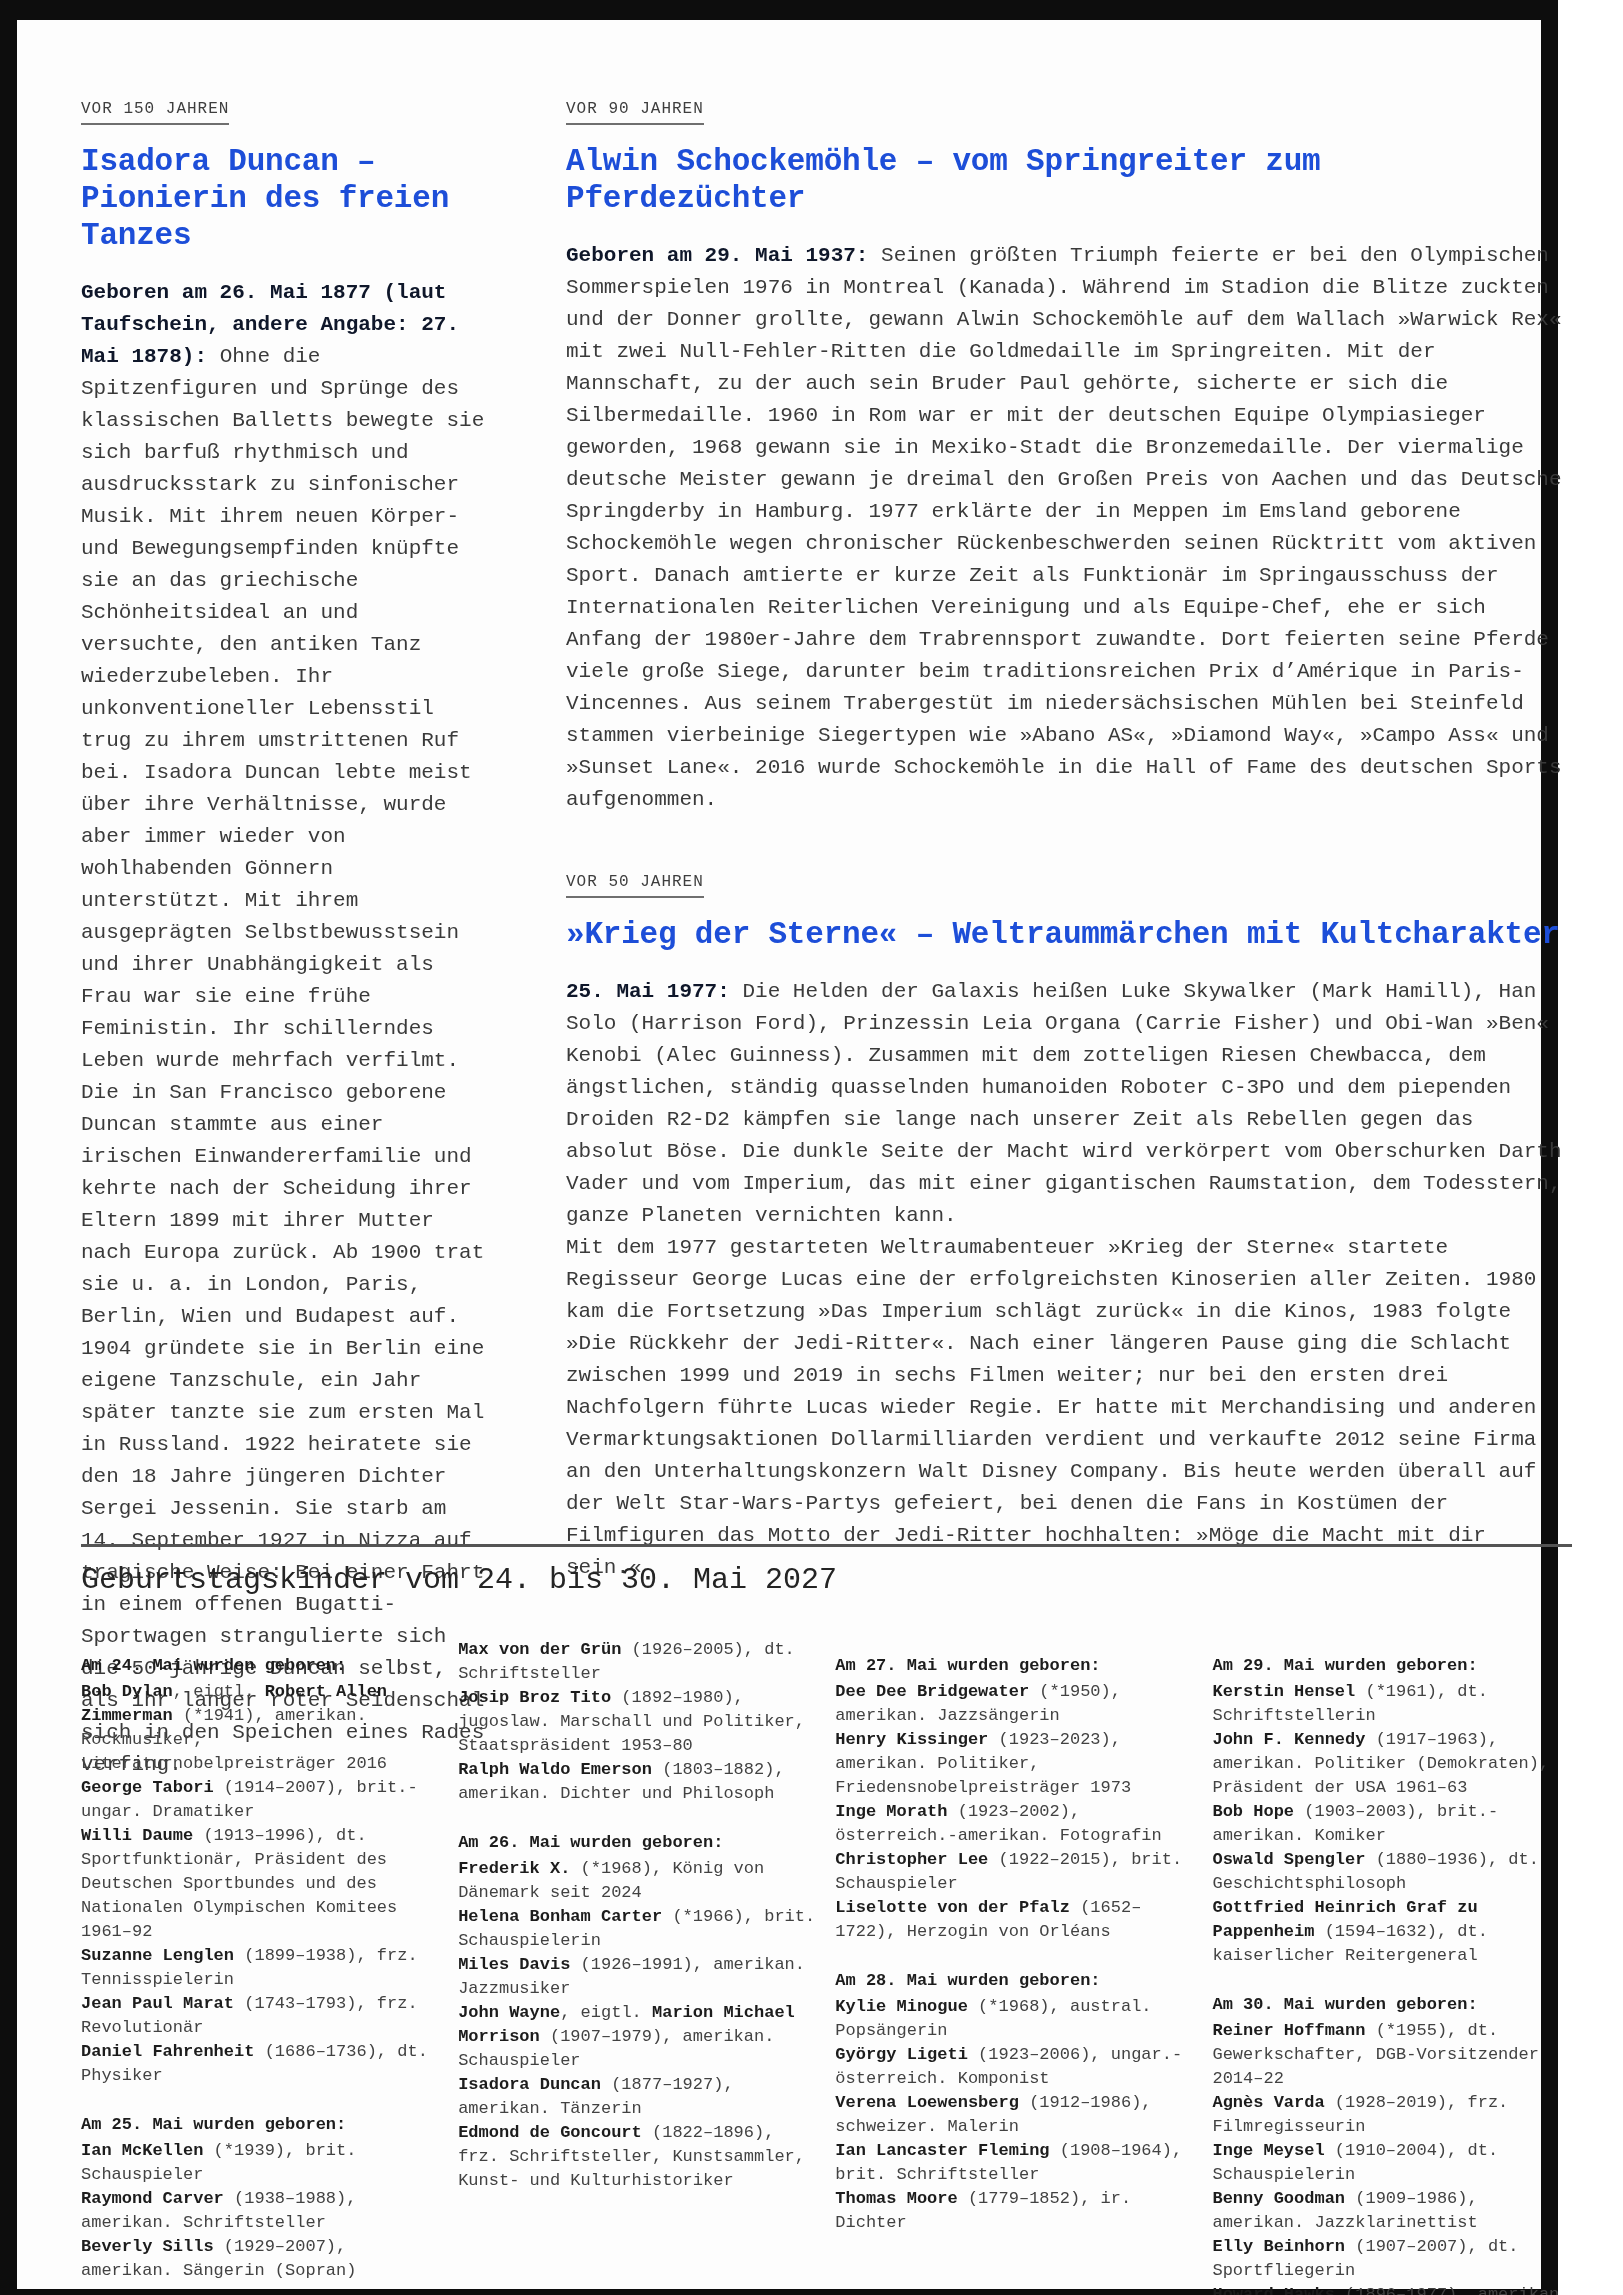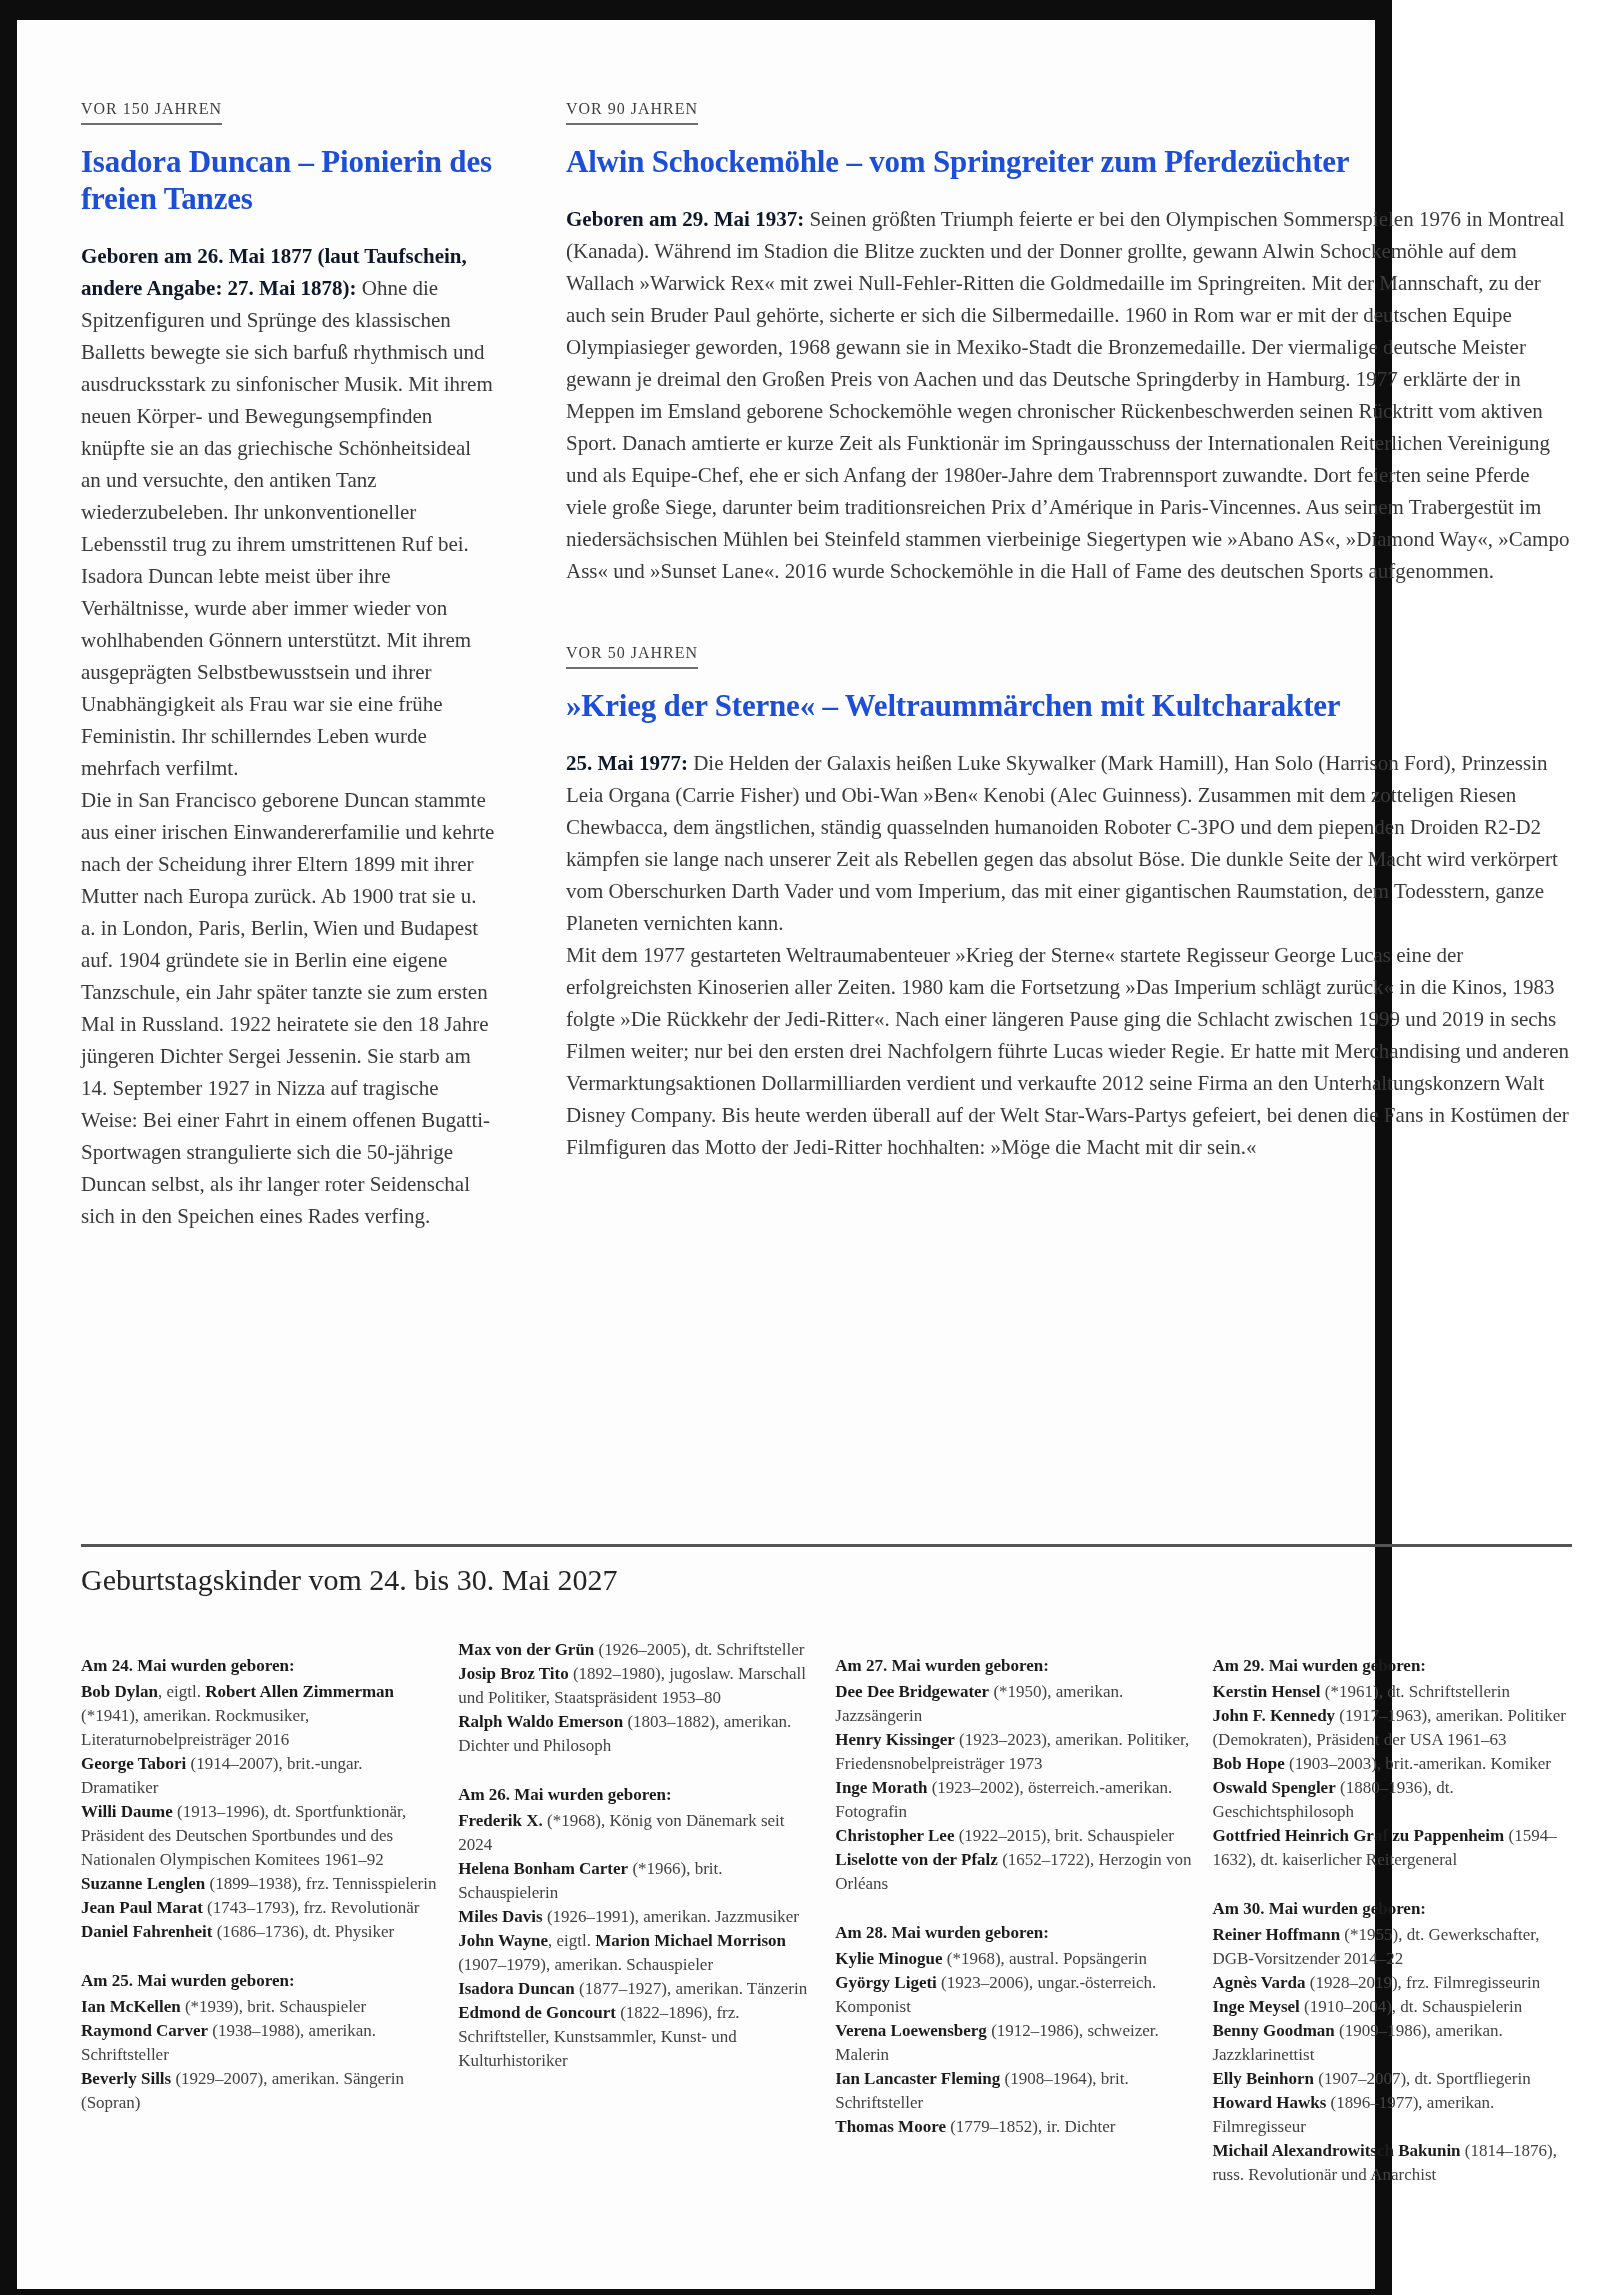--- a/index.html
+++ b/index.html
@@ -1,21 +1,21 @@
 <!DOCTYPE html>
 <html lang="de" style="font-size:10.8px"><head>
 <meta charset="utf-8">
 <style>
   html,body{margin:0;padding:0;background:#ffffff;}
   .page{
-    position:relative;width:1392px;height:2295px;box-sizing:border-box;
+    position:relative;width:1558px;height:2295px;box-sizing:border-box;
     background:#fdfdfd;
     border-top:20px solid #0d0d0d;border-left:17.6px solid #0d0d0d;
     border-right:17.6px solid #0d0d0d;border-bottom:6.8px solid #0d0d0d;
-    font-family:Liberation Serif, serif;color:#3a3a3a;
+    font-family:Liberation Mono, monospace;color:#3a3a3a;
   }
   .inner{position:absolute;left:0;top:0;right:0;bottom:0;}
   .col-left{position:absolute;left:64px;top:80px;width:415px;}
   .col-right{position:absolute;left:549px;top:80px;width:1006px;}
   .kicker{font-size:16px;letter-spacing:1px;color:#3e3e3e;font-weight:400;}
   .kicker span{display:inline-block;border-bottom:2px solid #6f6f6f;padding-bottom:5.4px;}
   .headline{font-size:31px;font-weight:700;line-height:37px;color:#1d4ed8;
     letter-spacing:-0.2px;margin:17.6px 0 23px 0;}
   .a1 .headline{}
   .a2{margin-top:57px;}

